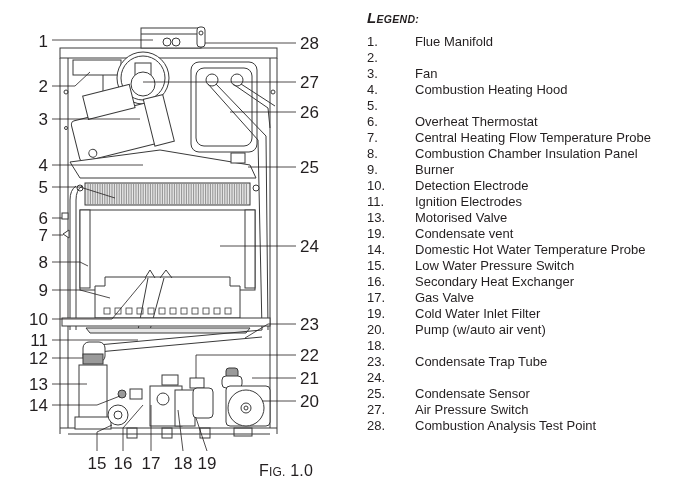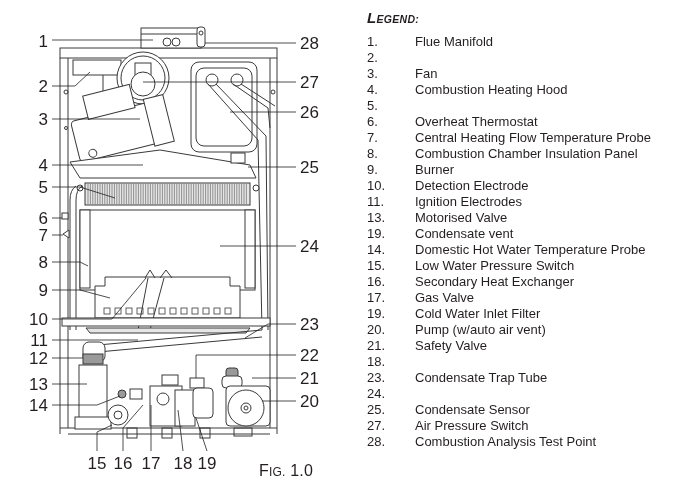--- a/index.html
+++ b/index.html
@@ -373,24 +373,20 @@
     </li>
     <li class="legend-item">
       <span class="legend-num">19.</span>
       <span class="legend-label">Cold Water Inlet Filter</span>
     </li>
     <li class="legend-item">
       <span class="legend-num">20.</span>
       <span class="legend-label">Pump (w/auto air vent)</span>
     </li>
     <li class="legend-item">
-      <span class="legend-num">21.</span>
-      <span class="legend-label">Safety Valve</span>
-    </li>
-    <li class="legend-item">
       <span class="legend-num">18.</span>
     </li>
     <li class="legend-item">
       <span class="legend-num">23.</span>
       <span class="legend-label">Condensate Trap Tube</span>
     </li>
     <li class="legend-item">
       <span class="legend-num">24.</span>
     </li>
     <li class="legend-item">

